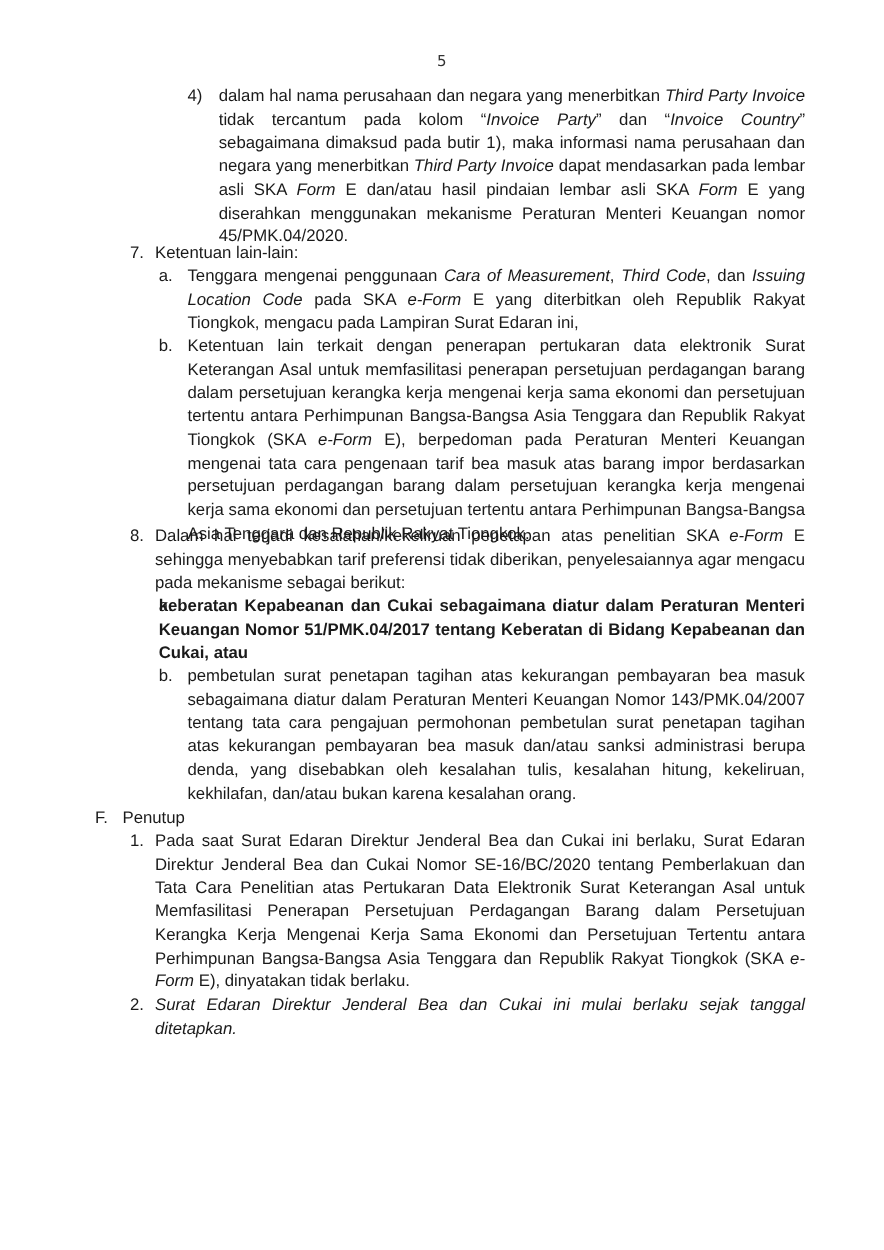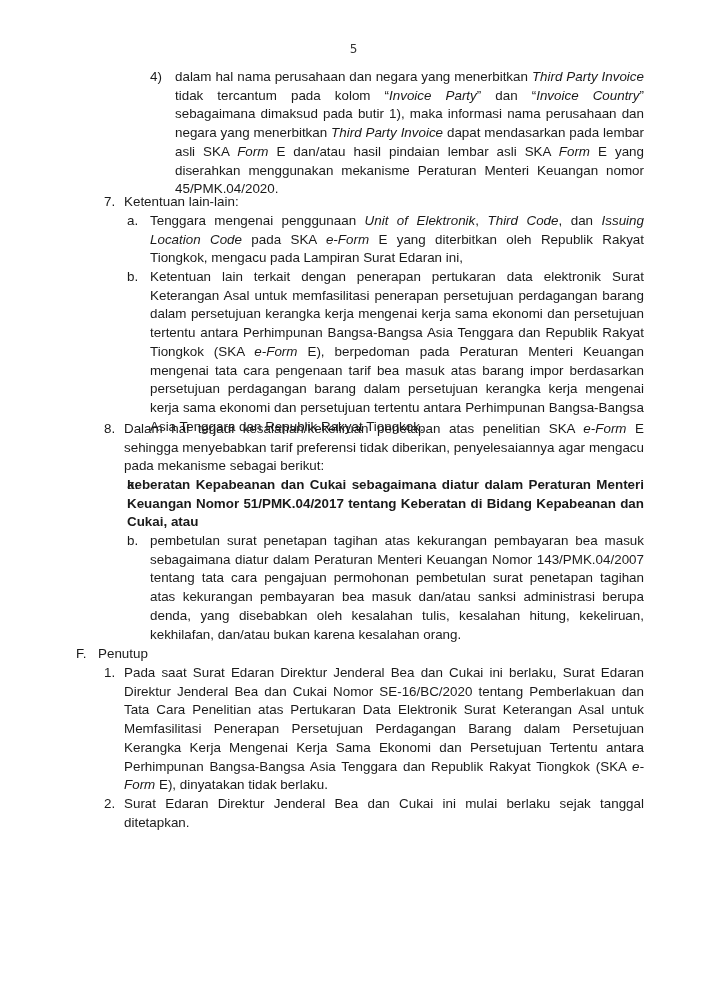--- a/index.html
+++ b/index.html
@@ -22,21 +22,21 @@
   <div class="text" style="margin-left:25px;"><span>dalam hal nama perusahaan dan negara yang menerbitkan </span><i>Third Party Invoice</i><span> tidak tercantum pada kolom “</span><i>Invoice Party</i><span>” dan “</span><i>Invoice Country</i><span>” sebagaimana dimaksud pada butir 1), maka informasi nama perusahaan dan negara yang menerbitkan </span><i>Third Party Invoice</i><span> dapat mendasarkan pada lembar asli SKA </span><i>Form</i><span> E dan/atau hasil pindaian lembar asli SKA </span><i>Form</i><span> E yang diserahkan menggunakan mekanisme Peraturan Menteri Keuangan nomor 45/PMK.04/2020.</span></div>
 </div>
 
 <div class="item" style="top:193px; left:104px; width:540px;">
   <span class="marker">7.</span>
   <div class="text" style="margin-left:20px;"><span>Ketentuan lain-lain:</span></div>
 </div>
 
 <div class="item" style="top:212px; left:127px; width:517px;">
   <span class="marker">a.</span>
-  <div class="text" style="margin-left:23px;"><span>Tenggara mengenai penggunaan </span><i>Unit of Elektronik</i><span>, </span><i>Third Code</i><span>, dan </span><i>Issuing Location Code</i><span>  pada SKA </span><i>e-Form</i><span> E yang diterbitkan oleh Republik Rakyat Tiongkok, mengacu pada Lampiran Surat Edaran ini,</span></div>
+  <div class="text" style="margin-left:23px;"><span>Tenggara mengenai penggunaan </span><i>Cara of Measurement</i><span>, </span><i>Third Code</i><span>, dan </span><i>Issuing Location Code</i><span>  pada SKA </span><i>e-Form</i><span> E yang diterbitkan oleh Republik Rakyat Tiongkok, mengacu pada Lampiran Surat Edaran ini,</span></div>
 </div>
 
 <div class="item" style="top:268px; left:127px; width:517px;">
   <span class="marker">b.</span>
   <div class="text" style="margin-left:23px;"><span>Ketentuan lain terkait dengan penerapan pertukaran data elektronik Surat Keterangan Asal untuk memfasilitasi penerapan persetujuan perdagangan barang dalam persetujuan kerangka kerja mengenai kerja sama ekonomi dan persetujuan tertentu antara Perhimpunan Bangsa-Bangsa Asia Tenggara dan Republik Rakyat Tiongkok (SKA </span><i>e-Form</i><span> E), berpedoman pada Peraturan Menteri Keuangan mengenai tata cara pengenaan tarif bea masuk atas barang impor berdasarkan persetujuan perdagangan barang dalam persetujuan kerangka kerja mengenai kerja sama ekonomi dan persetujuan tertentu antara Perhimpunan Bangsa-Bangsa Asia Tenggara dan Republik Rakyat Tiongkok.</span></div>
 </div>
 
 <div class="item" style="top:420px; left:104px; width:540px;">
   <span class="marker">8.</span>
   <div class="text" style="margin-left:20px;"><span>Dalam hal terjadi kesalahan/kekeliruan penetapan atas penelitian SKA </span><i>e-Form</i><span> E sehingga menyebabkan tarif preferensi tidak diberikan, penyelesaiannya agar mengacu pada mekanisme sebagai berikut:</span></div>
@@ -57,14 +57,14 @@
   <div class="text" style="margin-left:22px;"><span>Penutup</span></div>
 </div>
 
 <div class="item" style="top:664px; left:104px; width:540px;">
   <span class="marker">1.</span>
   <div class="text" style="margin-left:20px;"><span>Pada saat Surat Edaran Direktur Jenderal Bea dan Cukai ini berlaku, Surat Edaran Direktur Jenderal Bea dan Cukai Nomor SE-16/BC/2020 tentang Pemberlakuan dan Tata Cara Penelitian atas Pertukaran Data Elektronik Surat Keterangan Asal untuk Memfasilitasi Penerapan Persetujuan Perdagangan Barang dalam Persetujuan Kerangka Kerja Mengenai Kerja Sama Ekonomi dan Persetujuan Tertentu antara Perhimpunan Bangsa-Bangsa Asia Tenggara dan Republik Rakyat Tiongkok (SKA </span><i>e-Form</i><span> E), dinyatakan tidak berlaku.</span></div>
 </div>
 
 <div class="item" style="top:795px; left:104px; width:540px;">
   <span class="marker">2.</span>
-  <div class="text" style="margin-left:20px;"><span>Surat Edaran Direktur Jenderal Bea dan Cukai ini mulai berlaku sejak tanggal ditetapkan.</span></div>
+  <div class="text" style="margin-left:20px;font-style:italic;"><span>Surat Edaran Direktur Jenderal Bea dan Cukai ini mulai berlaku sejak tanggal ditetapkan.</span></div>
 </div>
 
 </body></html>

